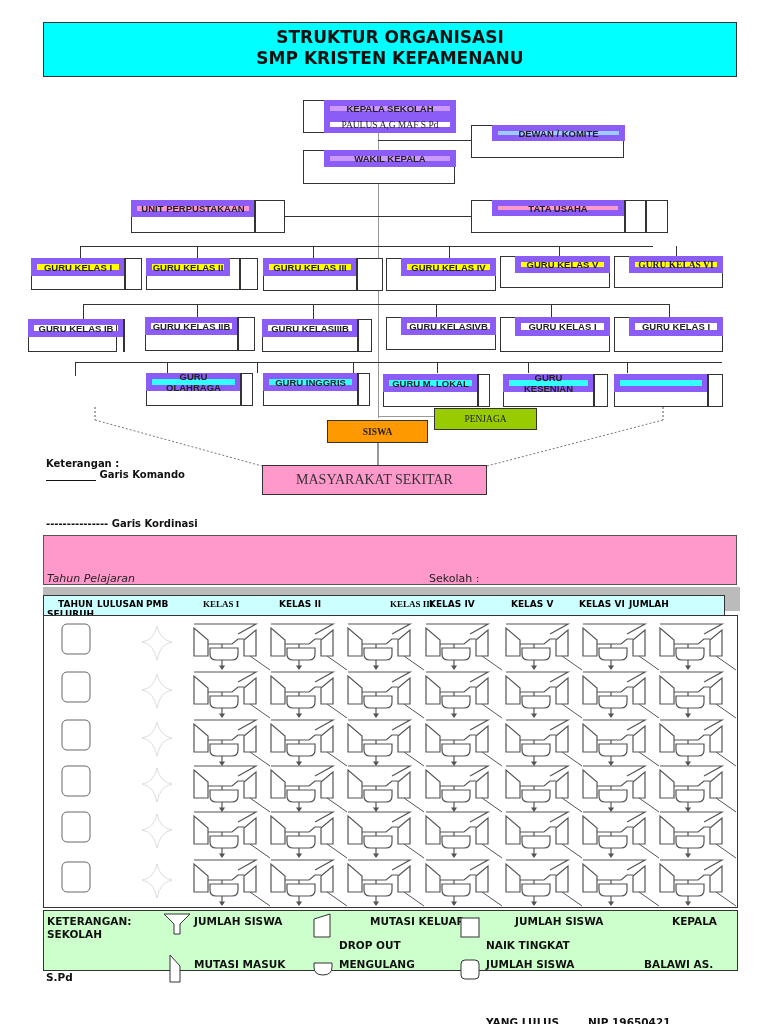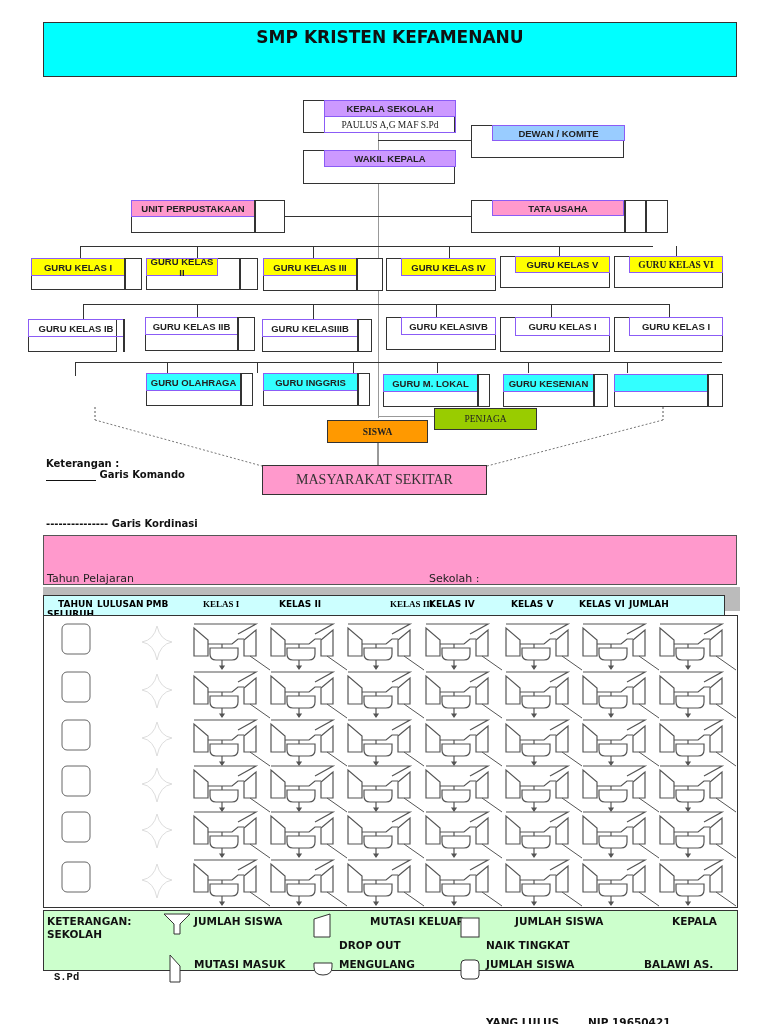--- a/index.html
+++ b/index.html
@@ -1,20 +1,20 @@
 <!DOCTYPE html>
 <html><head>
 <meta charset="utf-8">
 <style>
   * { box-sizing: border-box; margin: 0; padding: 0; }
   body { width: 768px; height: 1024px; background: #fff; position: relative; overflow: hidden; font-family: "DejaVu Sans", sans-serif; }
   .abs { position: absolute; }
   .title-box { left: 43px; top: 22px; width: 694px; height: 55px; background: #00ffff; border: 1px solid #333; text-align: center; font-weight: bold; font-size: 17px; line-height: 21px; padding-top: 4px; color: #111; }
   .node { position: absolute; border: 1px solid #333; background: #fff; }
-  .node .lbl { position: absolute; border: 1px solid #8b5cf6; font-family: "Liberation Sans", sans-serif; font-weight: bold; font-size: 9.5px; text-align: center; color: #222; display: flex; align-items: center; justify-content: center; }
+  .node .lbl { position: absolute; border: 6px solid #8b5cf6; font-family: "Liberation Sans", sans-serif; font-weight: bold; font-size: 9.5px; text-align: center; color: #222; display: flex; align-items: center; justify-content: center; }
   .node .blank { position: absolute; border: 1px solid #333; background: #fff; }
   .line { position: absolute; background: #333; }
   .gline { position: absolute; background: #999; }
   .purple { background: #cc99ff; }
   .blue { background: #99ccff; }
   .pink { background: #ff99cc; }
   .yellow { background: #ffff00; }
   .cyan { background: #33ffff; }
   .legend-text { font-family: "DejaVu Sans", sans-serif; font-weight: bold; font-size: 10px; color: #111; }
   .kohort-head { left: 43px; top: 535px; width: 694px; height: 50px; background: #ff99cc; border: 1px solid #555; }
@@ -24,20 +24,21 @@
   .col-head { left: 43px; top: 595px; width: 682px; height: 32px; background: #ccffff; border: 1px solid #333; font-weight: bold; font-size: 9px; }
   .col-head span { position: absolute; top: 3px; }
   .grid-area { left: 43px; top: 615px; width: 695px; height: 293px; border: 1px solid #333; background: #fff; }
   .legend-box { left: 43px; top: 910px; width: 695px; height: 61px; background: #ccffcc; border: 1px solid #333; }
   .lg { position: absolute; font-weight: bold; font-size: 10.5px; color: #111; }
 </style>
 </head>
 <body>
 
 <div class="abs title-box">
+  <div>STRUKTUR ORGANISASI</div>
   <div>SMP KRISTEN KEFAMENANU</div>
 </div>
 
 <div class="gline" style="left:378px;top:133px;width:1px;height:285px;"></div>
 <div class="line" style="left:378px;top:140px;width:93px;height:1px;"></div>
 <div class="line" style="left:284px;top:216px;width:188px;height:1px;"></div>
 
 <div class="line" style="left:80px;top:246px;width:573px;height:1px;"></div>
 <div class="line" style="left:80px;top:246px;width:1px;height:12px;"></div>
 <div class="line" style="left:197px;top:246px;width:1px;height:12px;"></div>
@@ -94,21 +95,21 @@
   <div class="lbl pink" style="left:20px;top:-1px;width:132px;height:16px;">TATA USAHA</div>
   <div class="blank" style="left:152px;top:-1px;width:1px;height:33px;"></div>
   <div class="blank" style="left:173px;top:-1px;width:1px;height:33px;"></div>
 </div>
 
 <div class="node" style="left:31px;top:258px;width:111px;height:32px;">
   <div class="lbl yellow" style="left:-1px;top:-1px;width:94px;height:18px;">GURU KELAS I</div>
   <div class="blank" style="left:92px;top:-1px;width:1px;height:32px;"></div>
 </div>
 <div class="node" style="left:146px;top:258px;width:112px;height:32px;">
-  <div class="lbl yellow" style="left:-1px;top:-1px;width:72px;height:18px;">GURU KELAS II</div>
+  <div class="lbl yellow" style="left:-1px;top:-1px;width:84px;height:18px;">GURU KELAS II</div>
   <div class="blank" style="left:92px;top:-1px;width:1px;height:32px;"></div>
 </div>
 <div class="node" style="left:263px;top:258px;width:120px;height:33px;">
   <div class="lbl yellow" style="left:-1px;top:-1px;width:94px;height:18px;">GURU KELAS III</div>
   <div class="blank" style="left:92px;top:-1px;width:1px;height:33px;"></div>
 </div>
 <div class="node" style="left:386px;top:258px;width:110px;height:33px;">
   <div class="lbl yellow" style="left:14px;top:-1px;width:95px;height:18px;">GURU KELAS IV</div>
 </div>
 <div class="node" style="left:500px;top:256px;width:110px;height:32px;">
@@ -170,21 +171,21 @@
 
 <div class="node" style="left:262px;top:465px;width:225px;height:30px;background:#ff99cc;">
   <div class="lbl" style="left:-1px;top:-1px;width:225px;height:30px;border:none;font-family:'Liberation Serif',serif;font-weight:normal;font-size:14px;color:#333;background:transparent;">MASYARAKAT  SEKITAR</div>
 </div>
 
 <div class="abs legend-text" style="left:46px;top:458px;">Keterangan :</div>
 <div class="abs legend-text" style="left:46px;top:469px;">__________ Garis Komando</div>
 <div class="abs legend-text" style="left:46px;top:518px;">--------------- Garis Kordinasi</div>
 
 <div class="abs kohort-head">
-  <div class="k-sub" style="left:3px;">Tahun Pelajaran</div>
+  <div class="k-sub" style="left:3px;font-style:italic;">Tahun Pelajaran</div>
   <div class="k-sub" style="left:385px;">Sekolah :</div>
 </div>
 <div class="abs grey-bar"></div>
 
 <div class="abs col-head">
   <span style="left:14px;">TAHUN</span>
   <span style="left:53px;">LULUSAN</span>
   <span style="left:102px;">PMB</span>
   <span style="left:159px;font-family:'Liberation Serif',serif;">KELAS I</span>
   <span style="left:235px;">KELAS II</span>
@@ -310,15 +311,15 @@
   <svg class="abs" style="left:268px;top:50px;" width="22" height="16">
       <path d="M2,2 L20,2 L20,6 Q20,14 11,14 Q2,14 2,6 Z" fill="#fff" stroke="#333"></path>
     </svg>
   <div class="lg" style="left:295px;top:47px;">MENGULANG</div>
   <svg class="abs" style="left:416px;top:48px;" width="22" height="22">
       <rect x="1" y="1" width="18" height="19" rx="4" ry="4" fill="#fff" stroke="#333"></rect>
     </svg>
   <div class="lg" style="left:442px;top:47px;">JUMLAH SISWA</div>
   <div class="lg" style="left:600px;top:47px;">BALAWI AS.</div>
 </div>
-<div class="abs lg" style="left:54px;top:971px;font-family:Liberation Mono, monospace;">S.Pd</div>
+<div class="abs lg" style="left:46px;top:971px;">S.Pd</div>
 <div class="abs lg" style="left:486px;top:1016px;">YANG LULUS</div>
 <div class="abs lg" style="left:588px;top:1016px;">NIP 19650421</div>
 
 </body></html>

